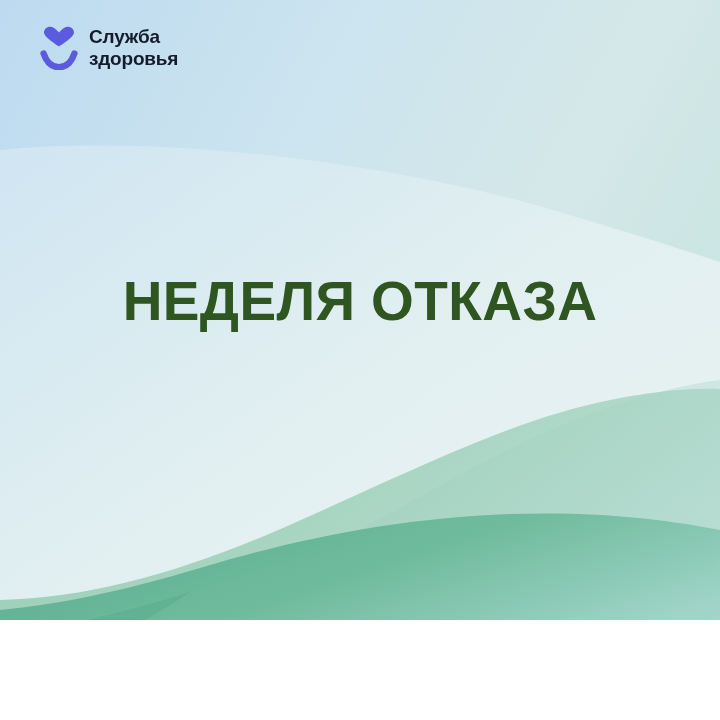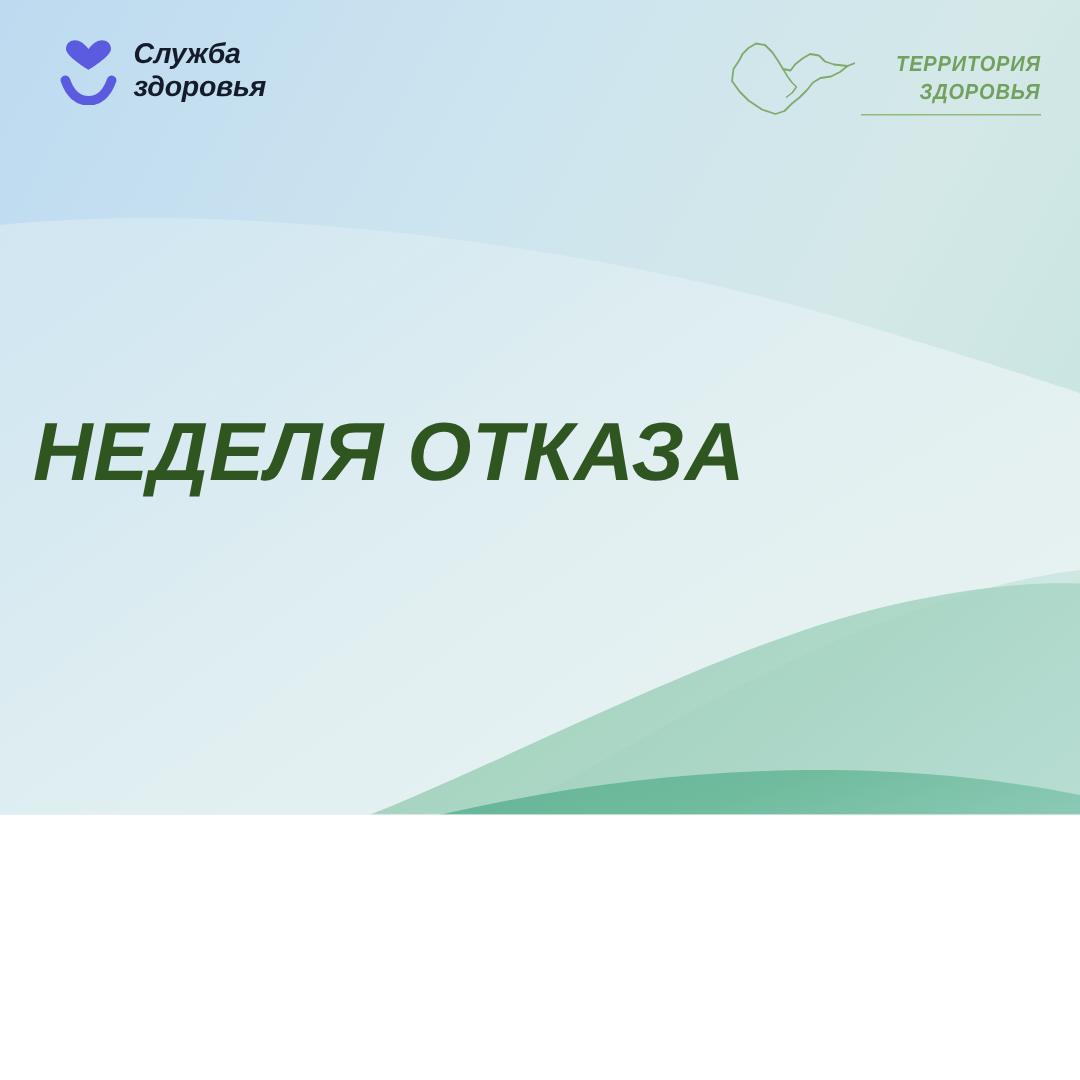--- a/index.html
+++ b/index.html
@@ -7,24 +7,23 @@
     margin: 0;
     padding: 0;
     background: #ffffff;
   }
   body {
     font-family: "Liberation Sans", sans-serif;
   }
   .poster {
     position: relative;
     width: 720px;
-    height: 543px;
+    height: 620px;
     overflow: hidden;
     background: #cfe6ee;
-    font-style: italic;
   }
   .poster-bg {
     position: absolute;
     inset: 0;
     width: 720px;
     height: 720px;
     display: block;
   }
 
   
@@ -93,21 +92,21 @@
     background: #8fb77e;
   }
 
   
   .headline {
     position: absolute;
     left: 0;
     right: 0;
     top: 272px;
     z-index: 4;
-    text-align: left;
+    text-align: center;
     color: #2f5620;
     font-weight: bold;
     font-size: 55px;
     line-height: 1.08;
     letter-spacing: 0.4px;
     padding: 0 22px;
     box-sizing: border-box;
   }
   .headline .hl-line {
     display: block;
@@ -167,32 +166,18 @@
     <svg class="mark" viewBox="0 0 38 44" aria-hidden="true">
       <path d="M19 20.5 C19 20.5 4 11.6 4 6.6 C4 3.0 6.9 0.8 10.0 0.8 C13.0 0.8 15.7 2.6 19 6.6 C22.3 2.6 25.0 0.8 28.0 0.8 C31.1 0.8 34 3.0 34 6.6 C34 11.6 19 20.5 19 20.5 Z" fill="#5B5BE0"></path>
       <path d="M3.6 27.5 C6.6 36.4 12.2 41.2 19 41.2 C25.8 41.2 31.4 36.4 34.4 27.5" fill="none" stroke="#5B5BE0" stroke-width="6.4" stroke-linecap="round"></path>
     </svg>
     <div class="wordmark">
       <span>Служба</span>
       <span>здоровья</span>
     </div>
   </div>
 
-  <div class="brand-right">
-    <svg class="region-map" viewBox="0 0 86 56" aria-hidden="true">
-      <path d="M9,16 L5,22 L4,30 L9,37 L15,43 L24,49 L33,52 L39,50 L44,45 L49,41 L54,36
-               L58,31 L63,28 L70,27 L76,24 L81,20 L72,19 L66,17 L62,13 L56,12 L51,15
-               L46,19 L43,23 L38,22 L35,17 L31,11 L26,6 L20,5 L15,8 L11,12 Z" fill="none" stroke="#7faa6b" stroke-width="1.2" stroke-linejoin="round"></path>
-      <path d="M38,22 L41,27 L44,31 L47,34 L44,38 L40,41" fill="none" stroke="#7faa6b" stroke-width="1" stroke-linejoin="round"></path>
-      <path d="M81,20 L86,18" fill="none" stroke="#7faa6b" stroke-width="1.1"></path>
-    </svg>
-    <div class="tz-text">
-      <span class="tz-line">ТЕРРИТОРИЯ</span>
-      <span class="tz-line">ЗДОРОВЬЯ</span>
-      <span class="tz-rule"></span>
-    </div>
-  </div>
 
   <div class="headline">
     <span class="hl-line">НЕДЕЛЯ ОТКАЗА</span>
   </div>
 
 </div>
 
 </body></html>

